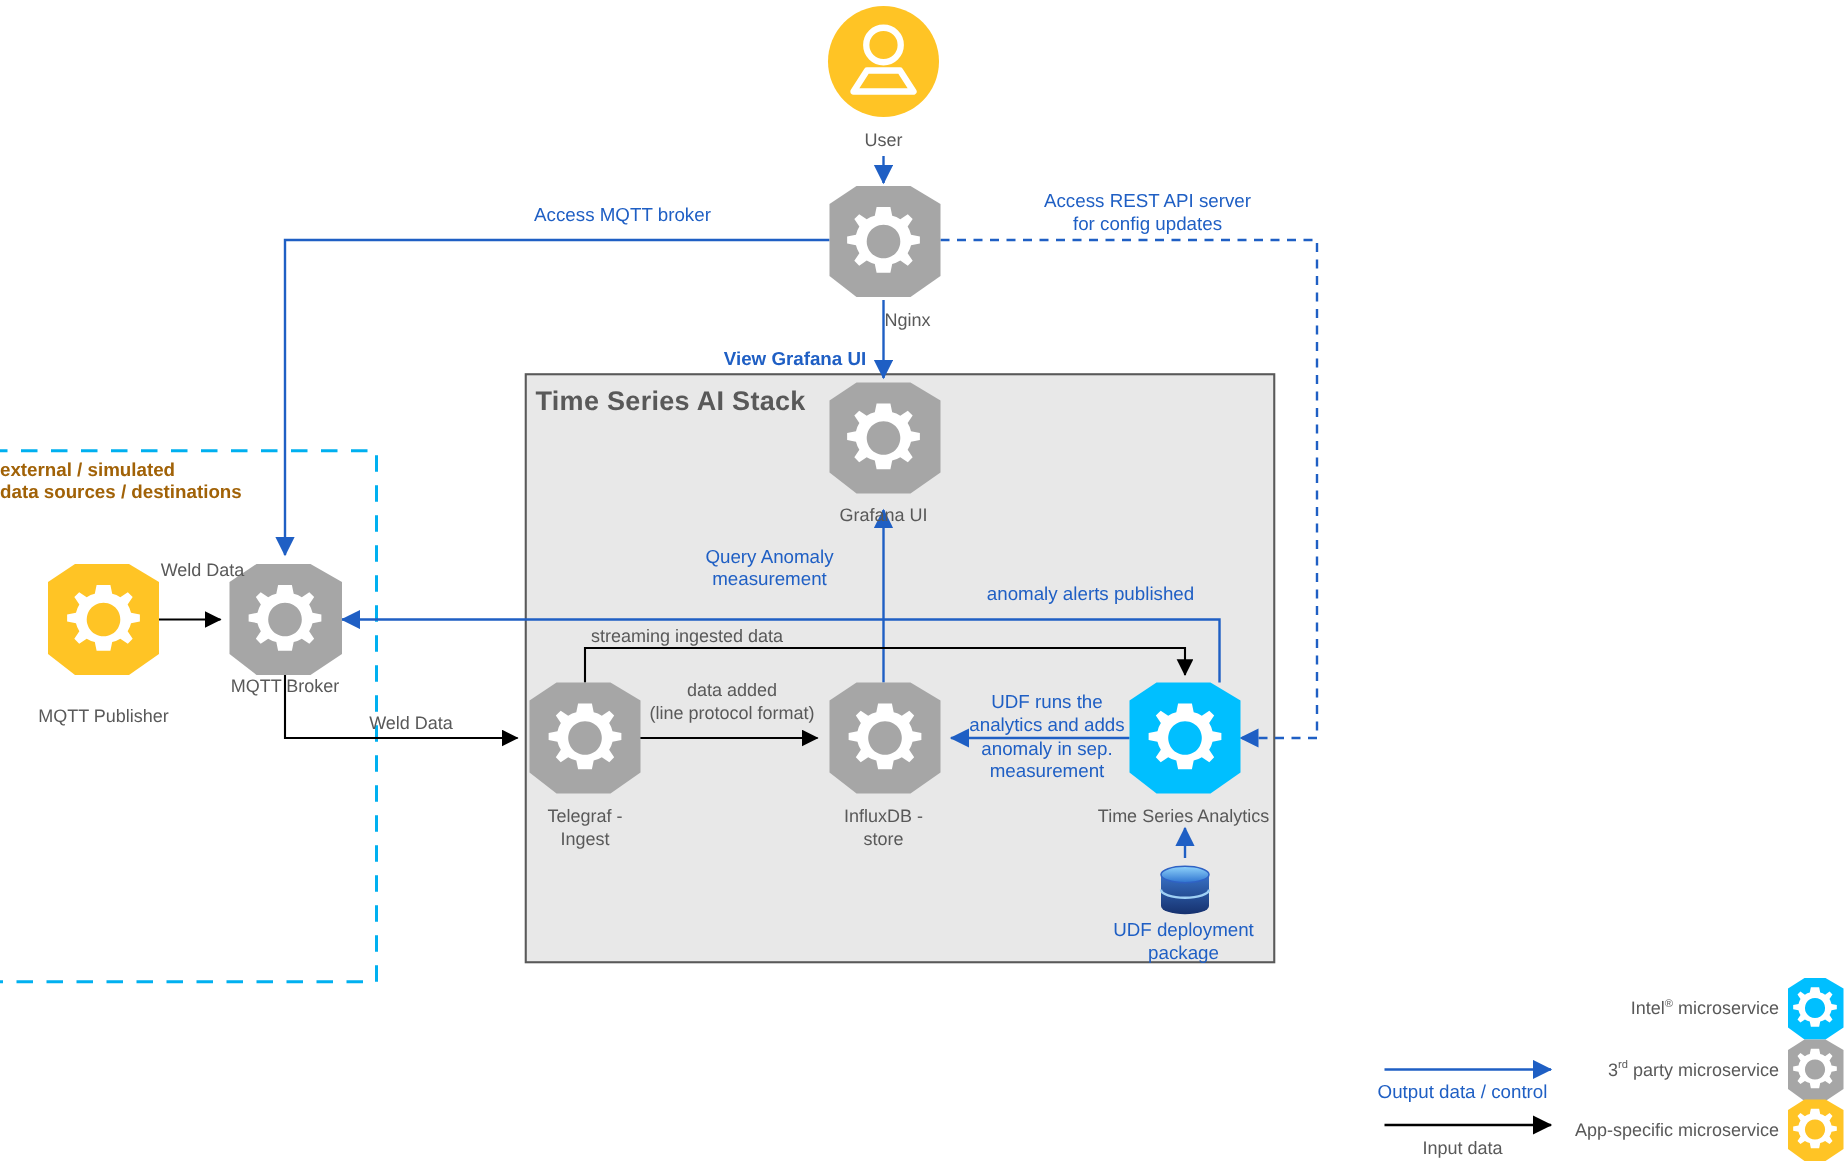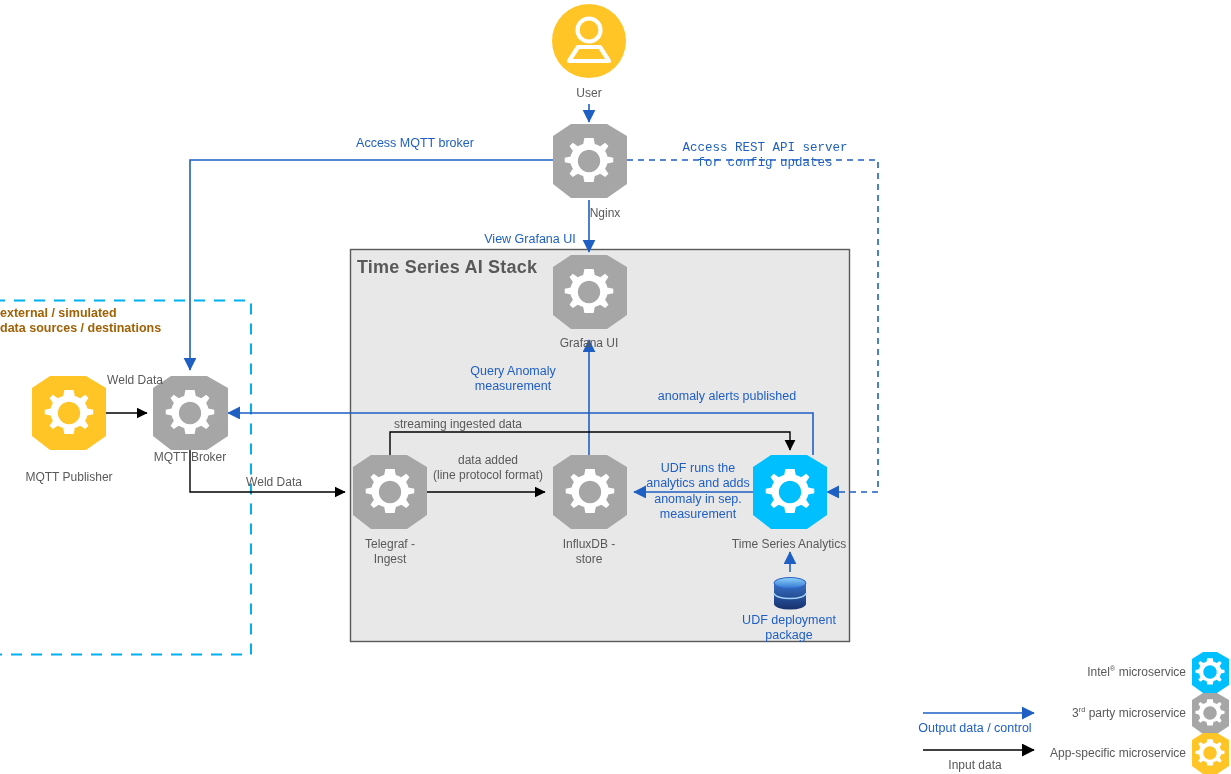--- a/index.html
+++ b/index.html
@@ -164,23 +164,23 @@
 <div class="lbl t-dark ctr" style="left:190px;top:450px;">MQTT Broker</div>
 <div class="lbl t-dark ctr" style="left:390px;top:537px;white-space:pre-line;">Telegraf -
 Ingest</div>
 <div class="lbl t-dark ctr" style="left:589px;top:537px;white-space:pre-line;">InfluxDB -
 store</div>
 <div class="lbl t-dark ctr" style="left:789px;top:537px;">Time Series Analytics</div>
 <div class="lbl t-blue ctr" style="left:789px;top:613px;white-space:pre-line;">UDF deployment
 package</div>
 
 <div class="lbl t-blue ctr" style="left:415px;top:136px;">Access MQTT broker</div>
-<div class="lbl t-blue ctr" style="left:765px;top:141px;white-space:pre-line;font-family:Liberation Mono, monospace;">Access REST API server
+<div class="lbl t-blue ctr" style="left:765px;top:127px;white-space:pre-line;">Access REST API server
 for config updates</div>
-<div class="lbl t-blue ctr" style="left:530px;top:232px;">View Grafana UI</div>
+<div class="lbl t-blue ctr" style="left:530px;top:232px;font-weight:bold;">View Grafana UI</div>
 <div class="lbl t-blue ctr" style="left:513px;top:364px;white-space:pre-line;">Query Anomaly
 measurement</div>
 <div class="lbl t-blue ctr" style="left:727px;top:389px;">anomaly alerts published</div>
 <div class="lbl t-dark ctr" style="left:458px;top:417px;">streaming ingested data</div>
 <div class="lbl t-dark ctr" style="left:135px;top:373px;">Weld Data</div>
 <div class="lbl t-dark ctr" style="left:274px;top:475px;">Weld Data</div>
 <div class="lbl t-dark ctr" style="left:488px;top:453px;white-space:pre-line;">data added
 (line protocol format)</div>
 <div class="lbl t-blue ctr" style="left:698px;top:461px;white-space:pre-line;">UDF runs the
 analytics and adds

